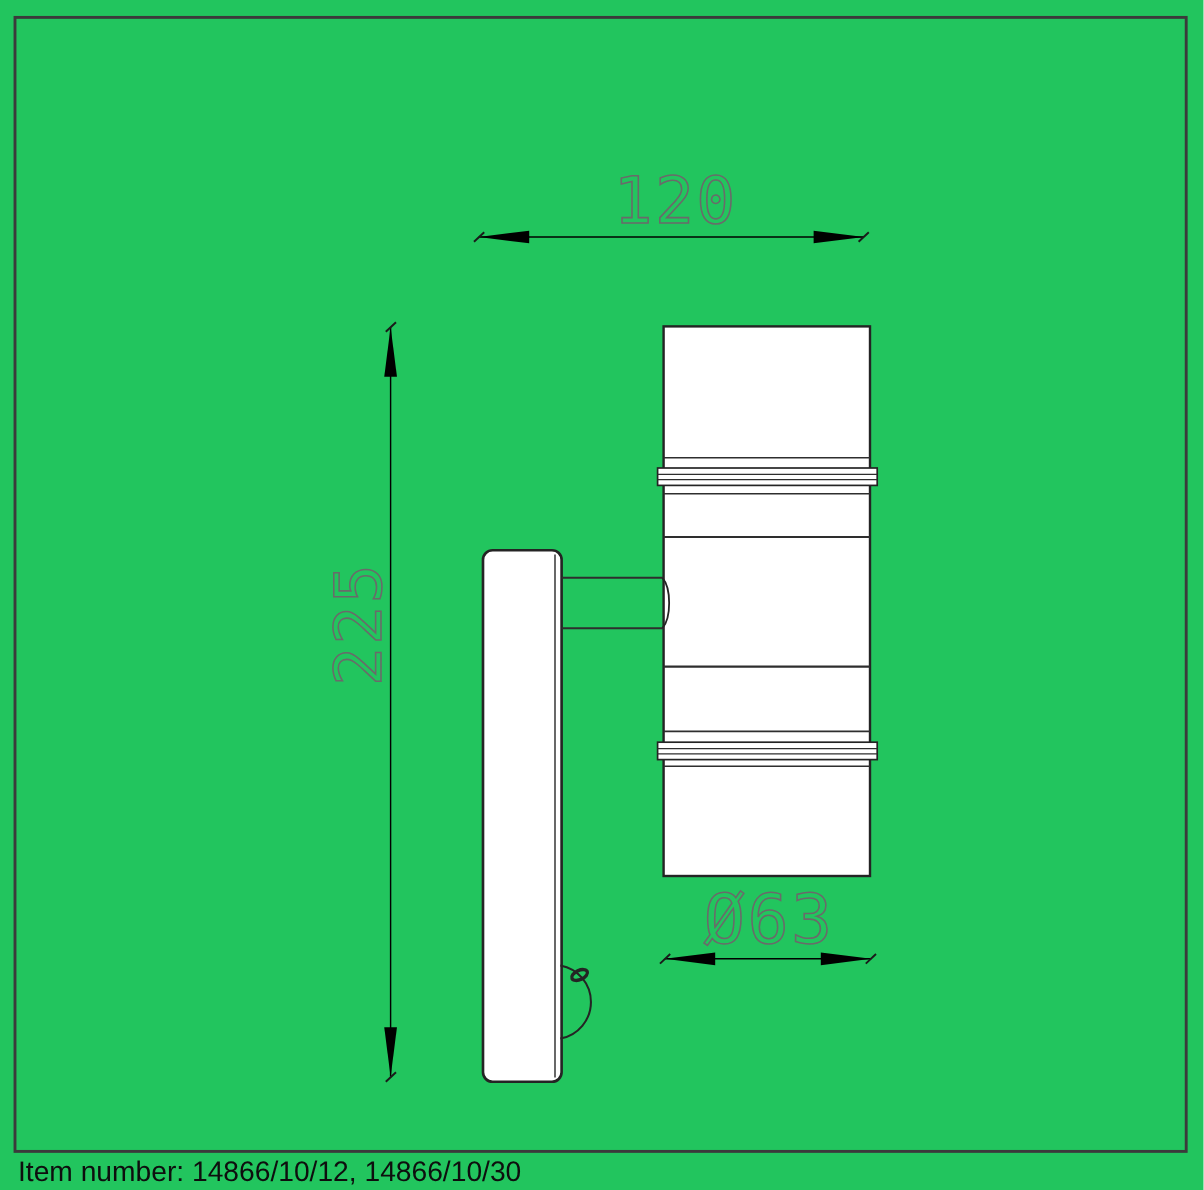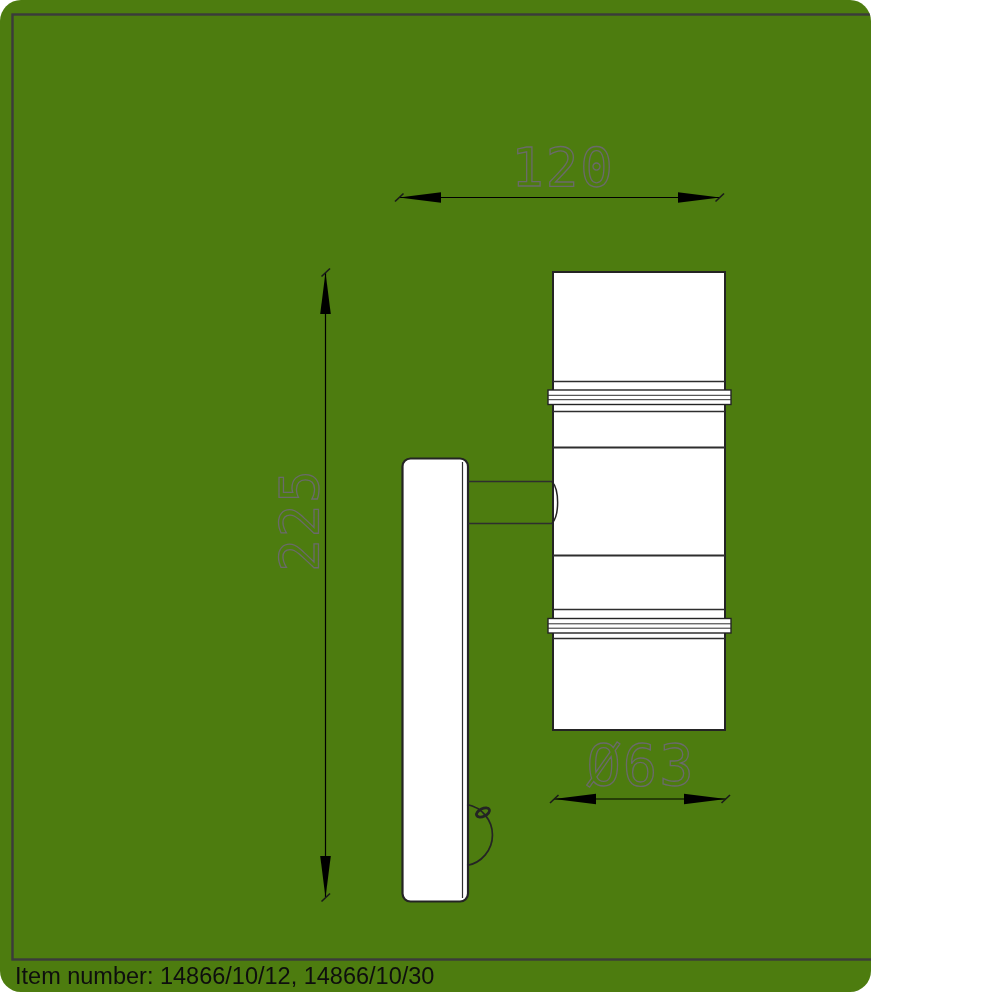--- a/index.html
+++ b/index.html
@@ -1,23 +1,22 @@
 <!DOCTYPE html>
 <html><head>
 <meta charset="utf-8">
 <style>
   html, body { margin: 0; padding: 0; background: #ffffff; }
   .stage {
     position: relative;
-    width: 871px;
+    width: 1003px;
     height: 992px;
-    background: #4d7c0f;
+    background: #22c55e;
     font-family: "Liberation Sans", sans-serif;
     overflow: hidden;
-    border-radius: 21px;
   }
   svg { display: block; }
   .outline      { stroke: #242424; fill: #ffffff; }
   .outline-open { stroke: #242424; fill: none; }
   .thin         { stroke: #2e2e2e; fill: none; }
   .dimline      { stroke: #000000; fill: none; }
   .dimarrow     { fill: #000000; stroke: none; }
   .dimtick      { stroke: #1a1a1a; fill: none; }
   .cad-text {
     font-family: "DejaVu Sans Mono", monospace;

